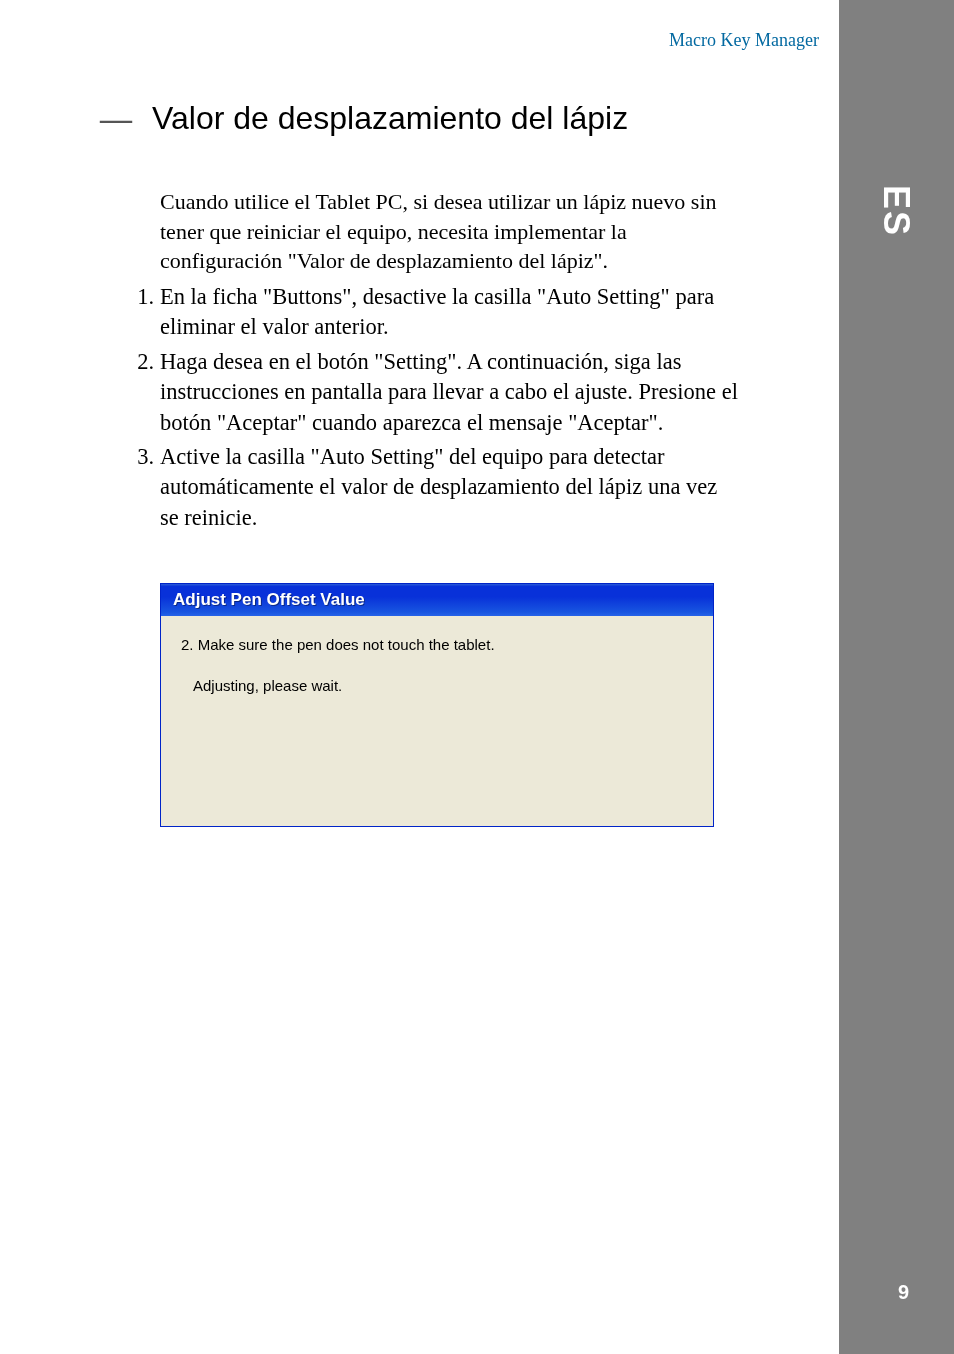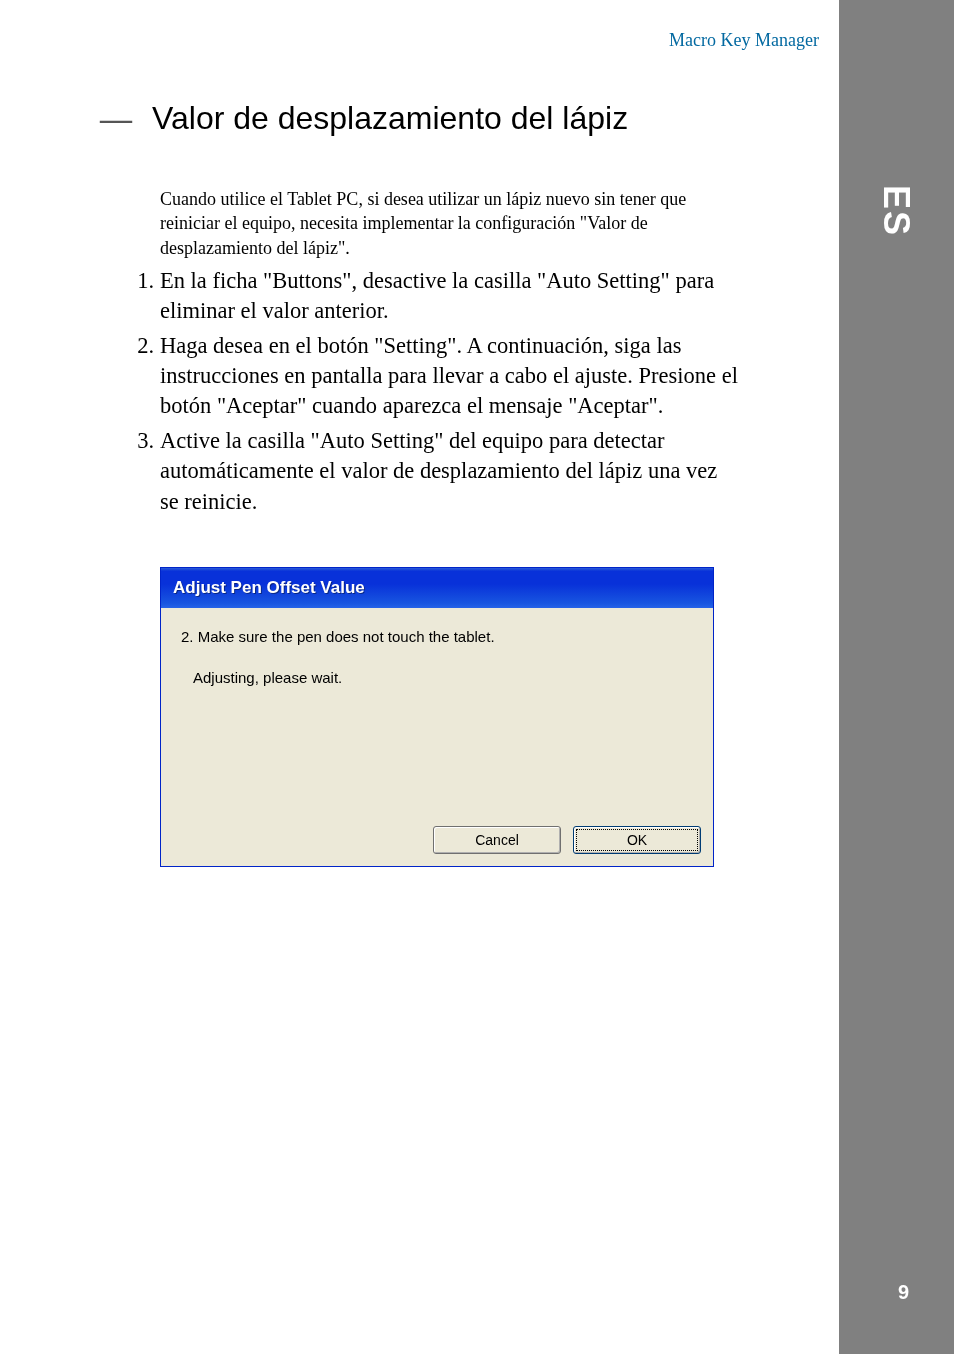--- a/index.html
+++ b/index.html
@@ -69,21 +69,21 @@
       color: #555;
     }
     .heading-text {
       font-family: Arial, sans-serif;
       font-size: 32px;
       color: #000000;
       font-weight: normal;
     }
     .intro-para {
       margin-left: 60px;
-      font-size: 18px;
+      font-size: 22px;
       line-height: 1.35;
       color: #000;
       margin-bottom: 6px;
     }
     .numbered-list {
       margin-left: 30px;
       font-size: 22.5px;
       line-height: 1.35;
       color: #000;
     }
@@ -112,21 +112,21 @@
       background: #ece9d8;
       font-family: Tahoma, Arial, sans-serif;
     }
     .dialog-titlebar {
       background: linear-gradient(to bottom, #2a5bd7 0%, #0831d9 8%, #0831d9 40%, #1855e0 88%, #2663e8 100%);
       color: #fff;
       font-weight: bold;
       font-size: 17px;
       padding: 8px 12px;
       text-shadow: 1px 1px 0 rgba(0,0,0,0.4);
-      height: 40px;
+      height: 32px;
       display: flex;
       align-items: center;
     }
     .dialog-body {
       padding: 20px 20px 10px 20px;
       min-height: 210px;
       font-size: 15px;
       color: #000;
     }
     .dialog-line {
@@ -199,18 +199,14 @@
   </div>
 
   <div class="dialog">
     <div class="dialog-titlebar">
       <span>Adjust Pen Offset Value</span>
     </div>
     <div class="dialog-body">
       <div class="dialog-line">2. Make sure the pen does not touch the tablet.</div>
       <div class="dialog-line indent">Adjusting, please wait.</div>
     </div>
-    <div class="dialog-buttons">
-      <button class="win-btn">Cancel</button>
-      <button class="win-btn default">OK</button>
-    </div>
   </div>
 </div>
 
 </body></html>

